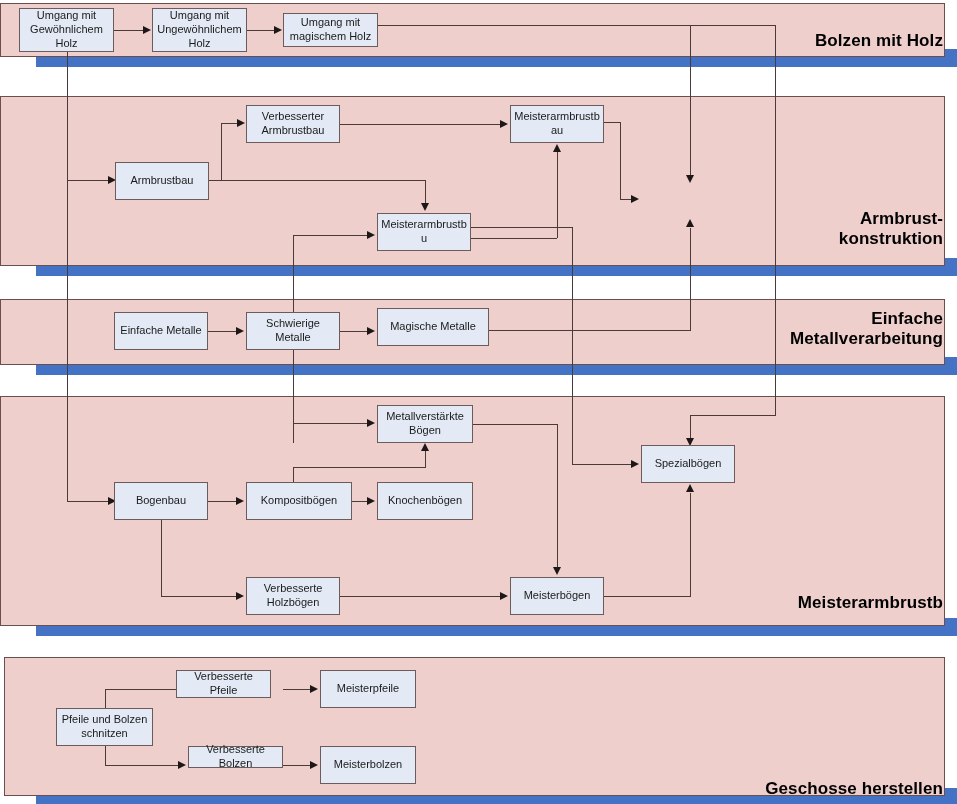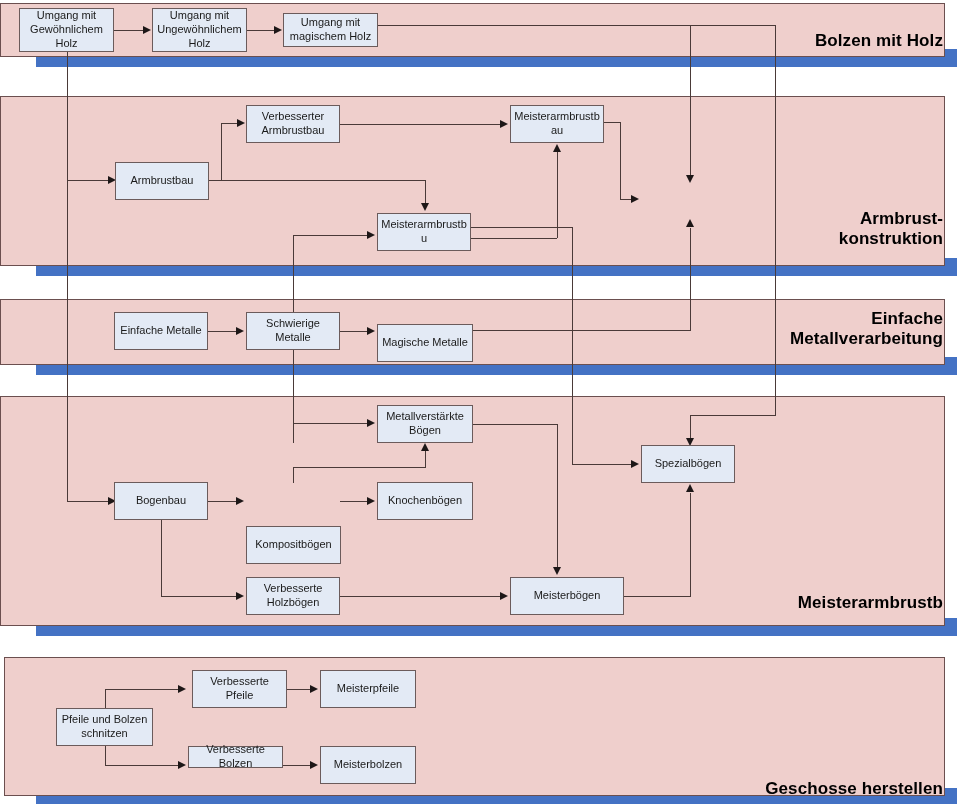--- a/index.html
+++ b/index.html
@@ -153,44 +153,44 @@
   <div class="edge v" style="left:690px;top:228px;width:1px;height:102px;"></div>
   <div class="arrow up" style="left:686px;top:219px;"></div>
 
   <div class="panel-shadow" style="left:36px;top:357px;width:921px;height:18px;"></div>
   <div class="panel" style="left:0px;top:299px;width:945px;height:66px;"></div>
   <div class="panel-title" style="top:309px;">Einfache
 Metallverarbeitung</div>
 
   <div class="node" style="left:114px;top:312px;width:94px;height:38px;">Einfache Metalle</div>
   <div class="node" style="left:246px;top:312px;width:94px;height:38px;">Schwierige Metalle</div>
-  <div class="node" style="left:377px;top:324px;width:96px;height:38px;text-align:center;">Magische Metalle</div>
+  <div class="node" style="left:377px;top:308px;width:112px;height:38px;text-align:center;">Magische Metalle</div>
 
   <div class="edge h" style="left:208px;top:331px;width:29px;"></div>
   <div class="arrow right" style="left:236px;top:327px;"></div>
 
   <div class="edge h" style="left:340px;top:331px;width:28px;"></div>
   <div class="arrow right" style="left:367px;top:327px;"></div>
 
   <div class="edge v" style="left:293px;top:235px;width:1px;height:208px;"></div>
   <div class="edge h" style="left:293px;top:235px;width:75px;"></div>
   <div class="arrow right" style="left:367px;top:231px;"></div>
   <div class="edge h" style="left:293px;top:423px;width:75px;"></div>
   <div class="arrow right" style="left:367px;top:419px;"></div>
 
   <div class="panel-shadow" style="left:36px;top:618px;width:921px;height:18px;"></div>
   <div class="panel" style="left:0px;top:396px;width:945px;height:230px;"></div>
   <div class="panel-title" style="top:593px;">Meisterarmbrustb</div>
 
   <div class="node" style="left:377px;top:405px;width:96px;height:38px;">Metallverstärkte Bögen</div>
   <div class="node" style="left:114px;top:482px;width:94px;height:38px;">Bogenbau</div>
-  <div class="node" style="left:246px;top:482px;width:95px;height:38px;margin-top:44px;">Kompositbögen</div>
+  <div class="node" style="left:246px;top:482px;width:106px;height:38px;">Kompositbögen</div>
   <div class="node" style="left:377px;top:482px;width:96px;height:38px;">Knochenbögen</div>
   <div class="node" style="left:246px;top:577px;width:94px;height:38px;">Verbesserte Holzbögen</div>
-  <div class="node" style="left:510px;top:577px;width:114px;height:38px;">Meisterbögen</div>
+  <div class="node" style="left:510px;top:577px;width:94px;height:38px;">Meisterbögen</div>
   <div class="node" style="left:641px;top:445px;width:94px;height:38px;">Spezialbögen</div>
 
   <div class="edge h" style="left:208px;top:501px;width:29px;"></div>
   <div class="arrow right" style="left:236px;top:497px;"></div>
 
   <div class="edge h" style="left:340px;top:501px;width:28px;"></div>
   <div class="arrow right" style="left:367px;top:497px;"></div>
 
   <div class="edge v" style="left:293px;top:467px;width:1px;height:16px;"></div>
   <div class="edge h" style="left:293px;top:467px;width:132px;"></div>
@@ -214,21 +214,21 @@
 
   <div class="edge h" style="left:471px;top:227px;width:102px;"></div>
   <div class="edge v" style="left:572px;top:227px;width:1px;height:238px;"></div>
   <div class="edge h" style="left:572px;top:464px;width:60px;"></div>
   <div class="arrow right" style="left:631px;top:460px;"></div>
 
   <div class="panel-shadow" style="left:36px;top:788px;width:921px;height:18px;"></div>
   <div class="panel" style="left:4px;top:657px;width:941px;height:139px;"></div>
   <div class="panel-title" style="top:763px;margin-top:16px;">Geschosse herstellen</div>
 
-  <div class="node" style="left:192px;top:670px;width:95px;height:38px;">Verbesserte Pfeile</div>
+  <div class="node" style="left:176px;top:670px;width:95px;height:28px;">Verbesserte Pfeile</div>
   <div class="node" style="left:320px;top:670px;width:96px;height:38px;">Meisterpfeile</div>
   <div class="node" style="left:56px;top:708px;width:97px;height:38px;">Pfeile und Bolzen schnitzen</div>
   <div class="node" style="left:188px;top:746px;width:95px;height:22px;">Verbesserte Bolzen</div>
   <div class="node" style="left:320px;top:746px;width:96px;height:38px;">Meisterbolzen</div>
 
   <div class="edge v" style="left:105px;top:689px;width:1px;height:77px;"></div>
   <div class="edge h" style="left:105px;top:689px;width:74px;"></div>
   <div class="arrow right" style="left:178px;top:685px;"></div>
 
   <div class="edge h" style="left:105px;top:765px;width:74px;"></div>

